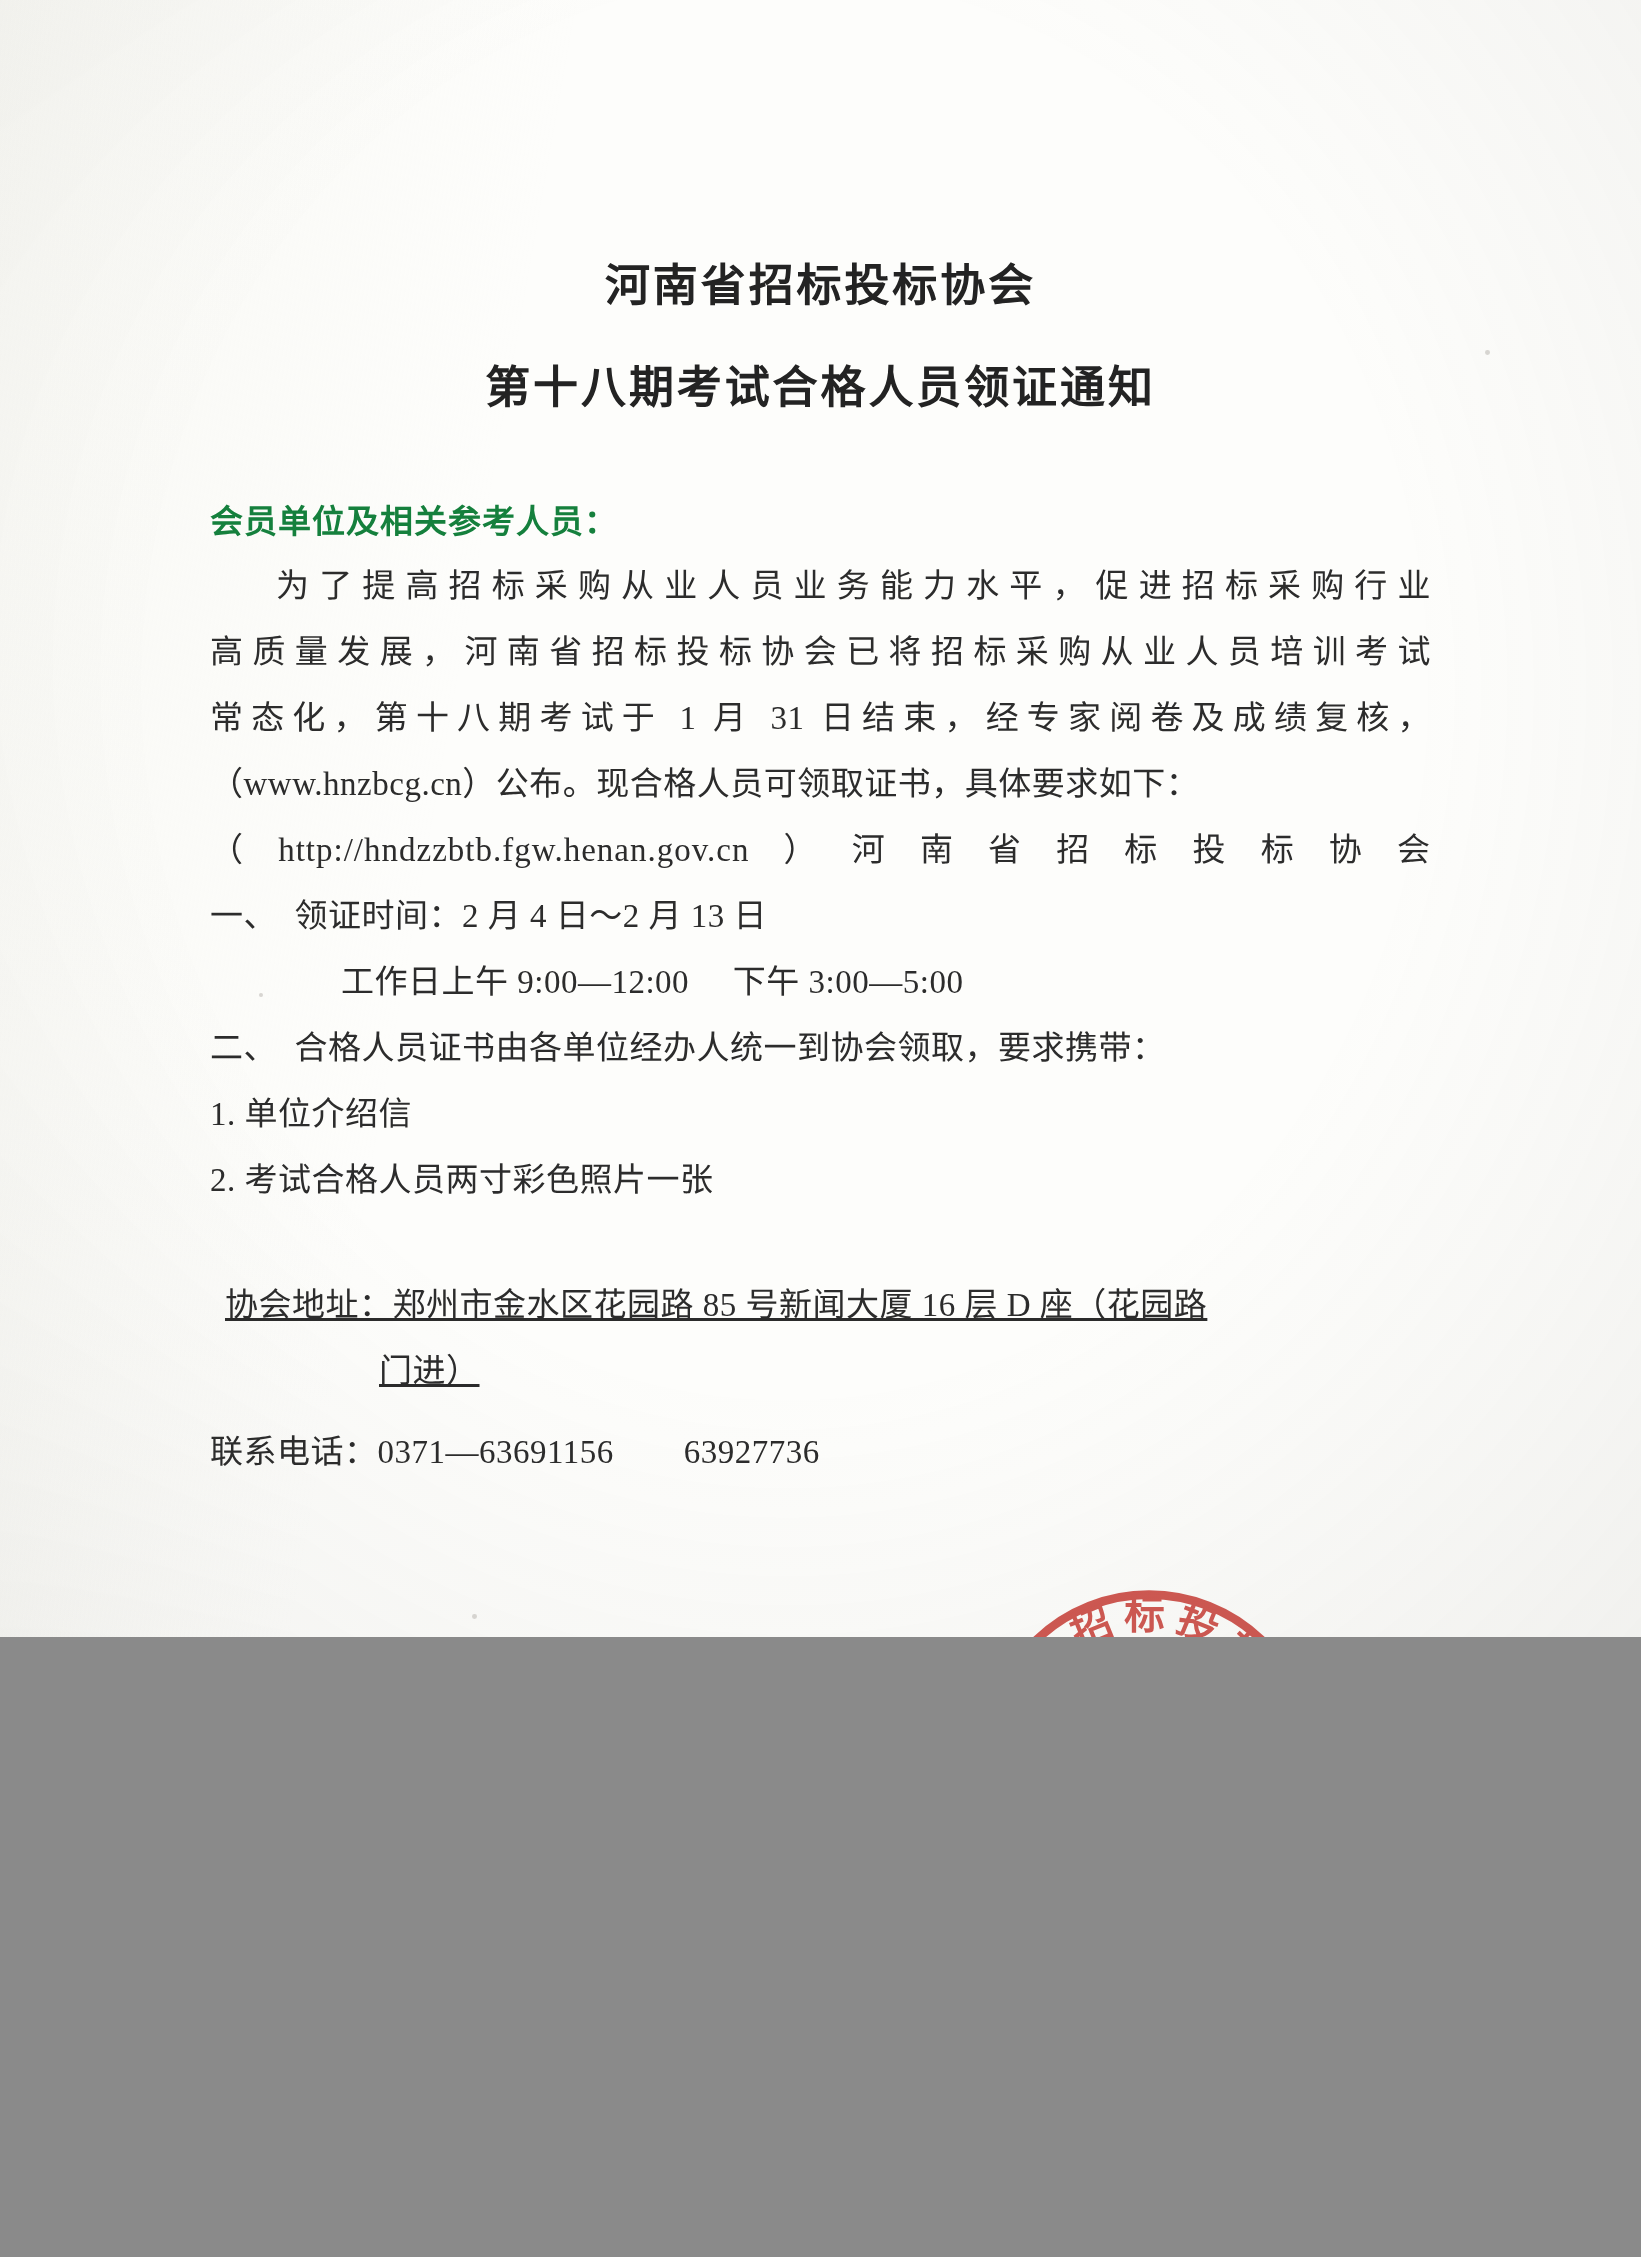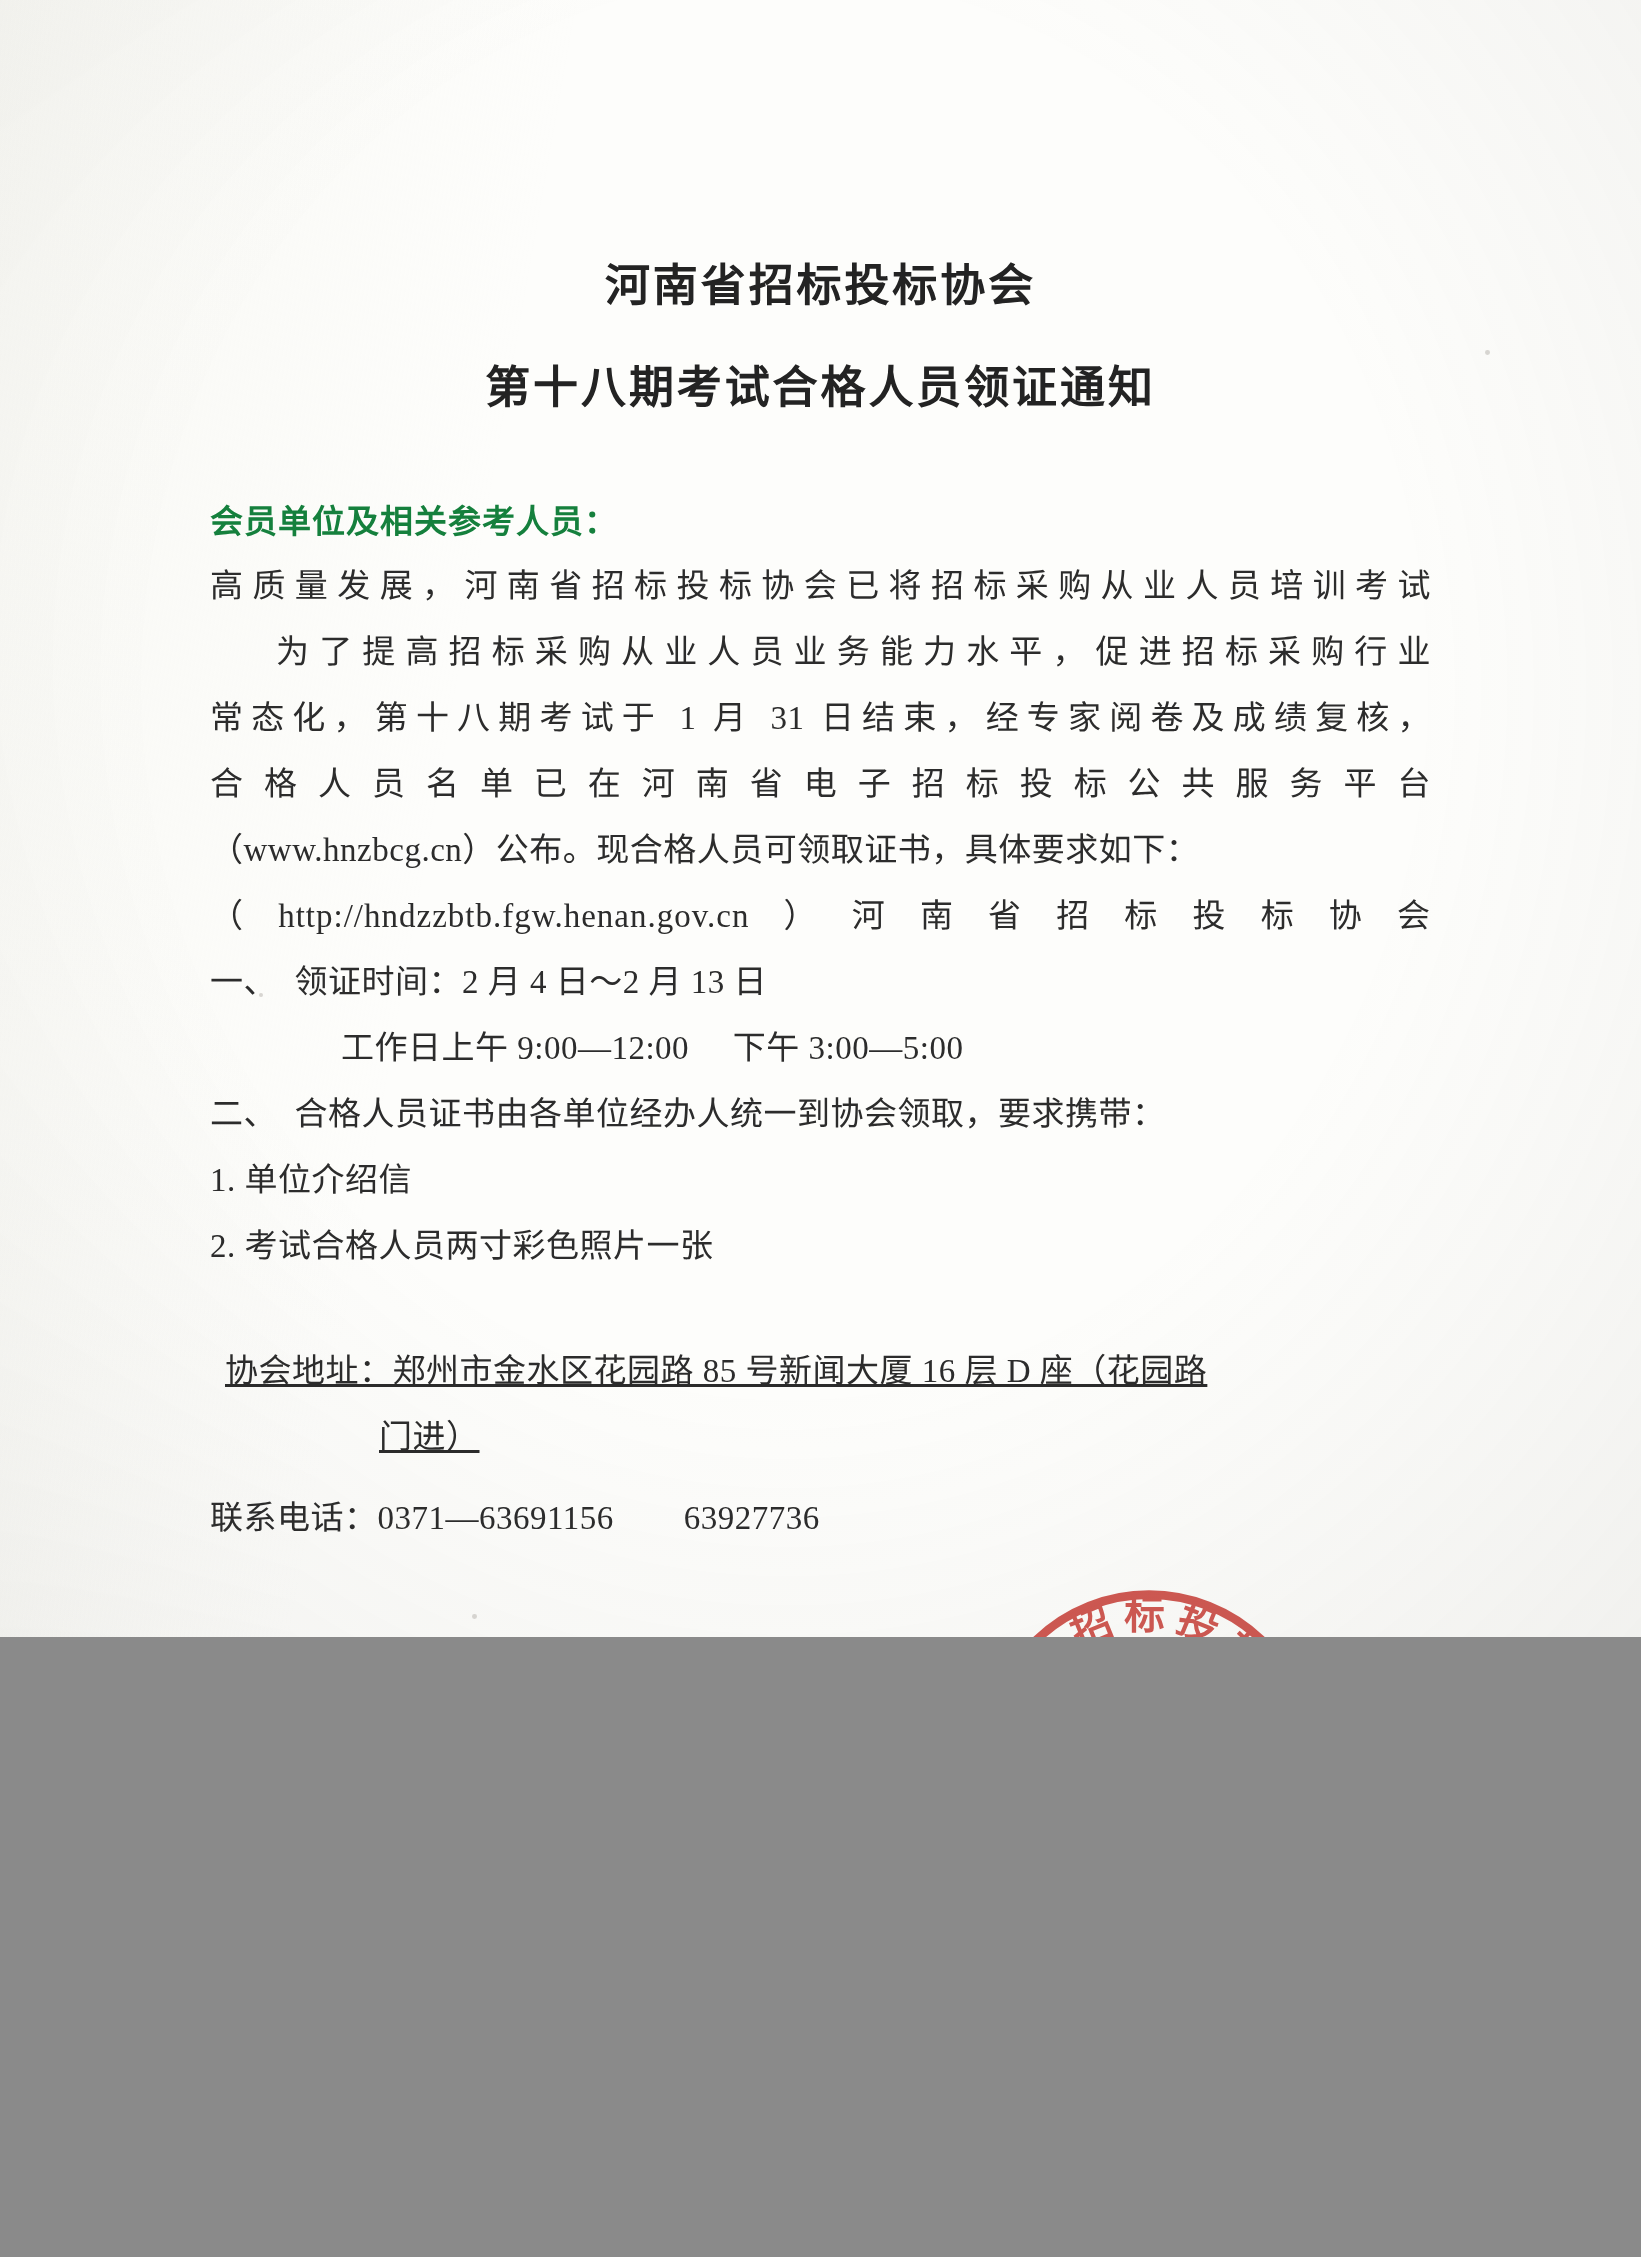--- a/index.html
+++ b/index.html
@@ -126,24 +126,23 @@
   <div class="scan-speck" style="left:259px; top:993px; width:3.9px; height:3.9px;"></div>
 
   <div class="content">
 
     <h1 class="title title-1">河南省招标投标协会</h1>
     <h2 class="title title-2">第十八期考试合格人员领证通知</h2>
 
     <p class="salutation">会员单位及相关参考人员：</p>
 
     <div class="lines-block">
+      <div class="line spread indent-1">为了提高招标采购从业人员业务能力水平，促进招标采购行业</div>
       <div class="line spread">高质量发展，河南省招标投标协会已将招标采购从业人员培训考试</div>
-      <div class="line spread indent-1">为了提高招标采购从业人员业务能力水平，促进招标采购行业</div>
       <div class="line spread">常态化，第十八期考试于 1 月 31 日结束，经专家阅卷及成绩复核，</div>
-      <div class="line spread">合格人员名单已在河南省电子招标投标公共服务平台</div>
       <div class="line">（www.hnzbcg.cn）公布。现合格人员可领取证书，具体要求如下：</div>
       <div class="line spread mono-ish">（http://hndzzbtb.fgw.henan.gov.cn）河南省招标投标协会</div>
     </div>
 
     <div class="line">一、  领证时间：2 月 4 日～2 月 13 日</div>
     <div class="line indent-2">工作日上午 9:00—12:00     下午 3:00—5:00</div>
     <div class="line">二、  合格人员证书由各单位经办人统一到协会领取，要求携带：</div>
     <div class="line">1. 单位介绍信</div>
     <div class="line">2. 考试合格人员两寸彩色照片一张</div>
 

